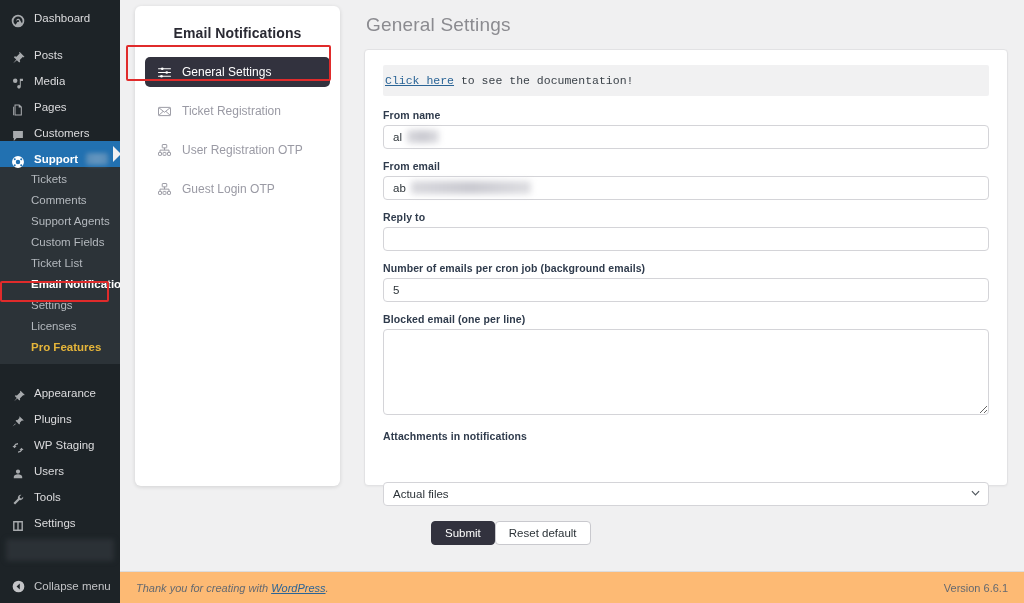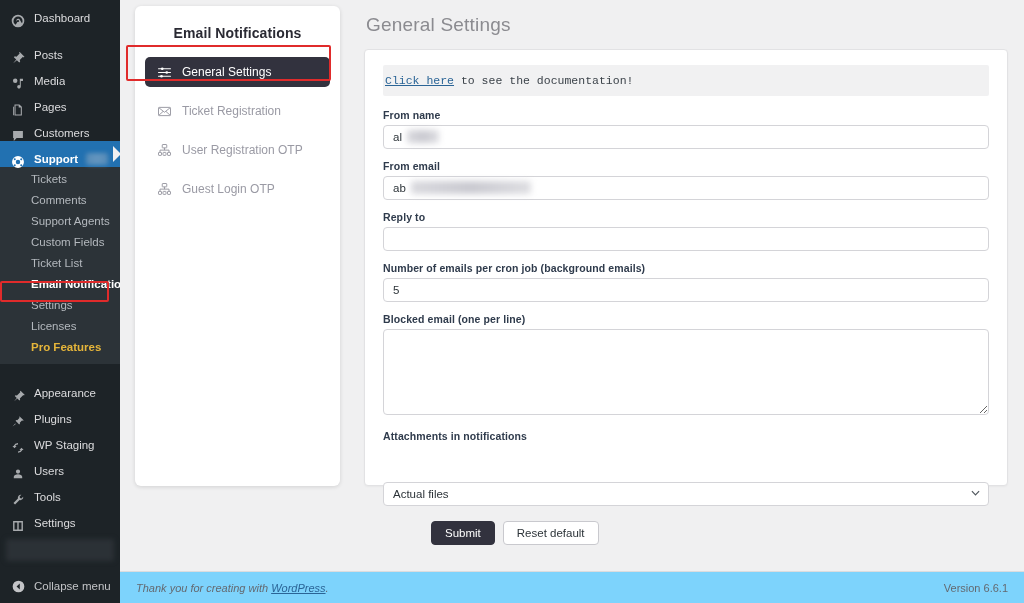--- a/index.html
+++ b/index.html
@@ -169,36 +169,36 @@
     font-size: 11.5px; color: #2c3338;
     padding: 0 26px 0 9px; background: #fff;
     appearance: none; -webkit-appearance: none;
     font-family: "Liberation Sans", sans-serif;
   }
   .sel-caret {
     position: absolute; right: 9px; top: 8px;
     width: 9px; height: 6px; pointer-events: none;
   }
   .sel-caret svg { width: 9px; height: 6px; display:block; }
-  .btn-row { display: flex; gap: 8px; margin-top: 15px; padding-left: 48px; }
+  .btn-row { display: flex; margin-top: 15px; padding-left: 48px; }
   .btn {
     font-size: 11.5px; border-radius: 4px; cursor: pointer;
     padding: 5px 13px; font-family: "Liberation Sans", sans-serif;
   }
   .btn-primary { background: #32323e; color: #fff; border: 1px solid #32323e; }
   .btn-secondary { background: #fff; color: #2c3338; border: 1px solid #c9c9ce; }
 
   
   .footer {
     position: absolute; left: 120px; bottom: 0;
     width: 904px; height: 32px;
     display: flex; align-items: center; justify-content: space-between;
     padding: 0 16px 0 16px;
     border-top: 1px solid #dcdcde;
-    background: #7dd3fc;
+    background: #fdba74;
     font-size: 11px; color: #646970;
   }
   .footer .left { font-style: italic; }
   .footer a { color: #2a6496; }
   .footer .right { color: #646970; }
 </style>
 </head>
 <body>
 
 <div class="app">

